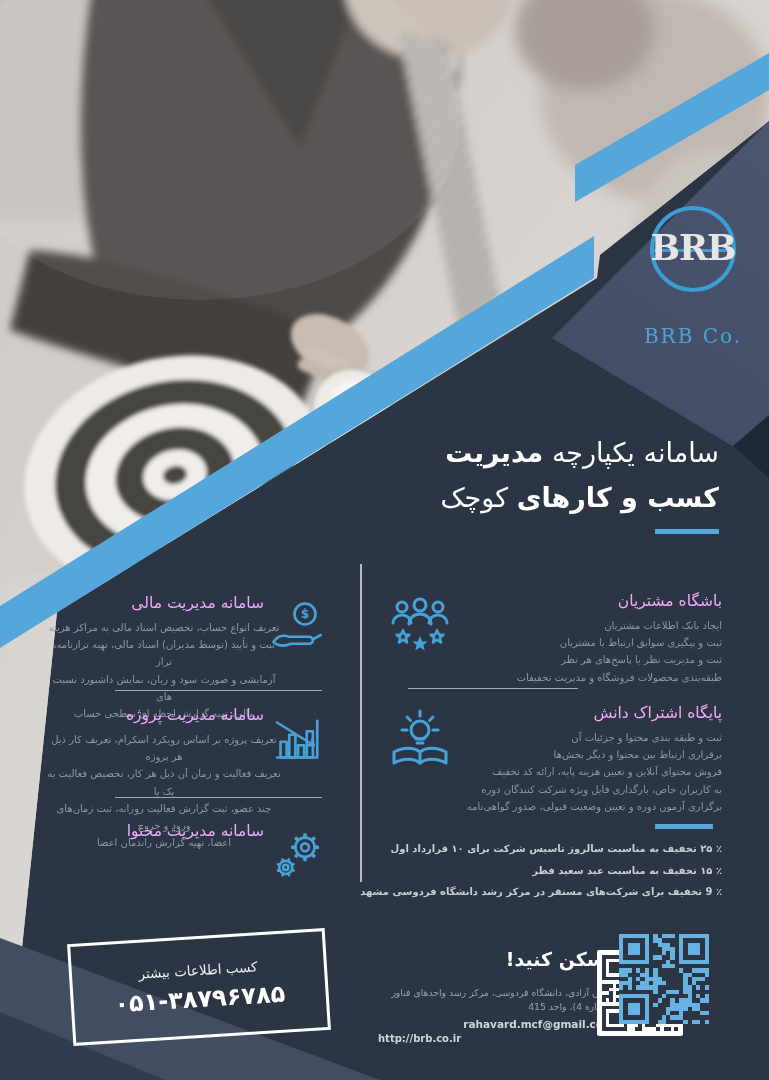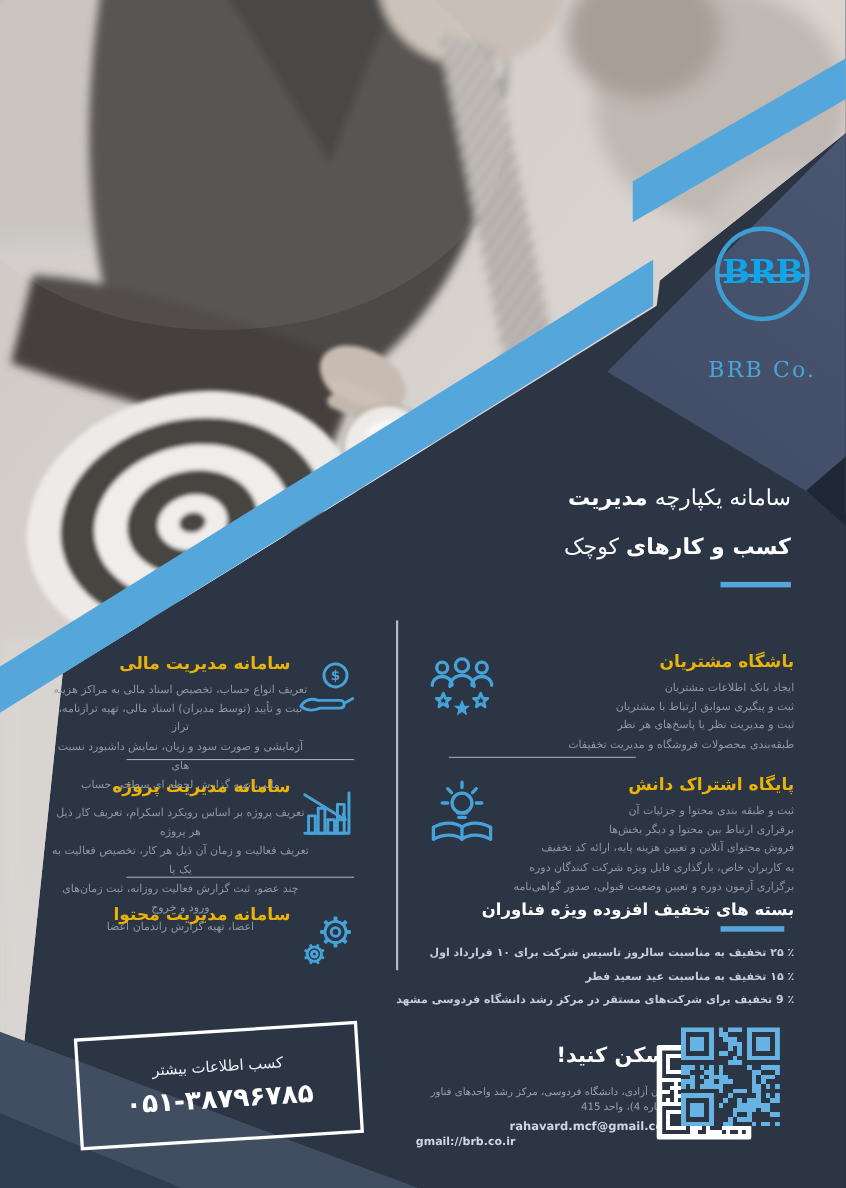--- a/index.html
+++ b/index.html
@@ -18,40 +18,40 @@
   .brb-tri{clip-path:polygon(769px 121px,552px 338px,769px 468px);
            background:linear-gradient(215deg,#4d5872 0%,#3a4560 55%,#323c52 100%);}
   .fold{clip-path:polygon(769px 415px,733px 446px,769px 478px);background:#1d2735;}
   .tri-bl1{clip-path:polygon(0 938px,380px 1080px,0 1080px);background:#414d61;}
   .tri-bl2{clip-path:polygon(0 1012px,165px 1080px,0 1080px);background:#303c50;}
 
   
   .logo-circle{position:absolute;left:650px;top:206px;width:78px;height:78px;border:4px solid #3d9ed6;
                border-radius:50%;display:flex;align-items:center;justify-content:center;}
   .logo-line{position:absolute;left:-2px;right:-2px;top:50%;height:2.5px;background:#3d9ed6;}
-  .logo-text{position:relative;font-family:"DejaVu Serif",serif;font-weight:700;font-size:30px;
-             color:#0ea5e9;letter-spacing:-1px;top:-2px;}
+  .logo-text{position:relative;font-family:"DejaVu Serif",serif;font-weight:700;font-size:35px;
+             color:#e5e5e5;letter-spacing:-1px;top:-2px;}
   .logo-co{position:absolute;left:600px;top:324px;width:186px;text-align:center;
            font-family:"DejaVu Serif",serif;font-size:20px;color:#4aa4d9;letter-spacing:2px;}
 
   
   .hero{position:absolute;right:50px;top:430px;text-align:right;color:#ffffff;}
-  .hero .ln{font-size:20px;line-height:45px;font-weight:400;white-space:nowrap;text-align:right;}
+  .hero .ln{font-size:27px;line-height:45px;font-weight:400;white-space:nowrap;text-align:right;}
   .hero b{font-weight:700;}
   .hero-underline{display:block;margin:9px 0 0 auto;width:64px;height:4.5px;background:#55a7db;}
 
   
   .vdiv{position:absolute;left:360px;top:564px;width:1.5px;height:318px;background:rgba(214,222,231,.8);}
   .hdiv{position:absolute;height:1px;background:rgba(200,210,220,.75);}
   .hdl1{left:115px;top:690px;width:207px;}
   .hdl2{left:115px;top:797px;width:207px;}
   .hdr1{left:408px;top:688px;width:170px;}
 
   .feat{position:absolute;direction:rtl;text-align:right;}
-  .feat h3{margin:0 0 7px 0;font-size:15.5px;font-weight:700;color:#eab308;}
+  .feat h3{margin:0 0 7px 0;font-size:15.5px;font-weight:400;color:#f0abfc;}
   .feat p{margin:0;font-size:10px;line-height:1.72;color:#8d98a7;white-space:pre-line;}
   .col-l{left:46px;width:276px;}
   .col-r{left:380px;width:342px;}
   .fl1{top:594px;} .fl2{top:706px;} .fl3{top:822px;}
   .fr1{top:592px;} .fr2{top:704px;}
   .col-l h3,.col-l p{margin-left:0;margin-right:58px;}
   .col-l p{margin-right:40px;text-align:center;}
   .ficon{position:absolute;top:2px;}
   .col-l .ficon{left:auto;right:-4px;width:56px;height:64px;}
   .col-r .ficon{left:8px;right:auto;width:64px;height:68px;}
@@ -305,37 +305,36 @@
         </g>
     </svg>
     <h3>باشگاه مشتریان</h3>
     <p>ایجاد بانک اطلاعات مشتریان
 ثبت و پیگیری سوابق ارتباط با مشتریان
 ثبت و مدیریت نظر یا پاسخ‌های هر نظر
 طبقه‌بندی محصولات فروشگاه و مدیریت تخفیفات</p>
   </section>
 
   <section class="discounts">
-    <h3>بسته های تخفیف افزوده ویژه فناوران</h3>
     <span class="disc-underline"></span>
     <div class="disc-item">٪ ۲۵ تخفیف به مناسبت سالروز تاسیس شرکت برای ۱۰ قرارداد اول</div>
     <div class="disc-item">٪ ۱۵ تخفیف به مناسبت عید سعید فطر</div>
     <div class="disc-item">٪ 9  تخفیف برای شرکت‌های مستقر در مرکز رشد دانشگاه فردوسی مشهد</div>
   </section>
 
   <div class="phone-box">
     <div class="phone-info">کسب اطلاعات بیشتر</div>
     <div class="phone-number">۰۵۱-۳۸۷۹۶۷۸۵</div>
   </div>
 
   <div class="scan-title">اسکن کنید!</div>
   <div class="addr">
     <div class="addr-fa">میدان آزادی، دانشگاه فردوسی، مرکز رشد واحدهای فناور (شماره 4)، واحد 415</div>
     <div class="addr-en">rahavard.mcf@gmail.com</div>
-    <div class="addr-url">gmail://brb.co.ir</div>
+    <div class="addr-url">http://brb.co.ir</div>
   </div>
 
   <div class="qr-white">
       <svg viewBox="0 0 21 21" shape-rendering="crispEdges">
         <rect x="0" y="0" width="21" height="21" fill="#ffffff"></rect>
         <rect x="0" y="0" width="7" height="7" fill="#2c3544"></rect>
         <rect x="1" y="1" width="5" height="5" fill="#ffffff"></rect>
         <rect x="2" y="2" width="3" height="3" fill="#2c3544"></rect>
         <rect x="14" y="0" width="7" height="7" fill="#2c3544"></rect>
         <rect x="15" y="1" width="5" height="5" fill="#ffffff"></rect>

